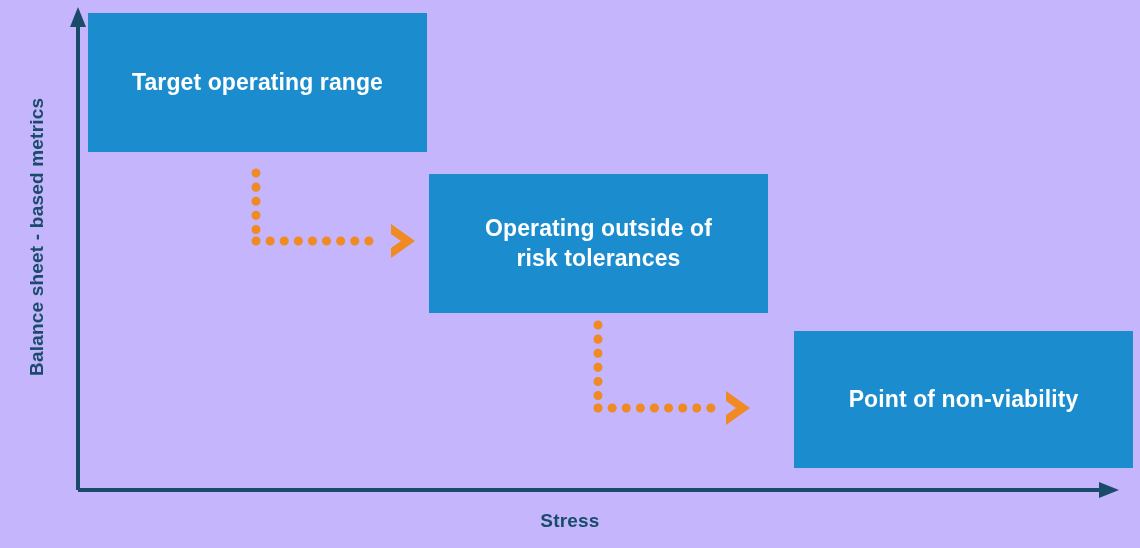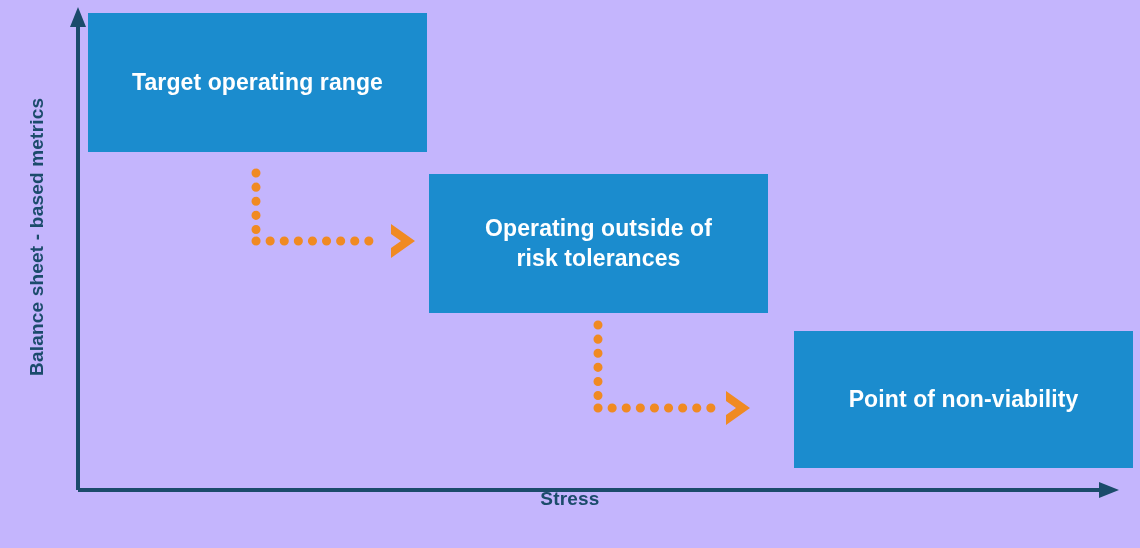--- a/index.html
+++ b/index.html
@@ -65,21 +65,21 @@
   }
   #y-axis-title {
     left: -78px;
     top: 250px;
     width: 230px;
     text-align: center;
     transform: rotate(-90deg);
   }
   #x-axis-title {
     left: 0px;
-    top: 488px;
+    top: 510px;
     width: 1140px;
     text-align: center;
   }
 </style>
 </head>
 <body>
 
 <div id="stage">
 
   <svg id="axes-svg" viewBox="0 0 1140 548">

